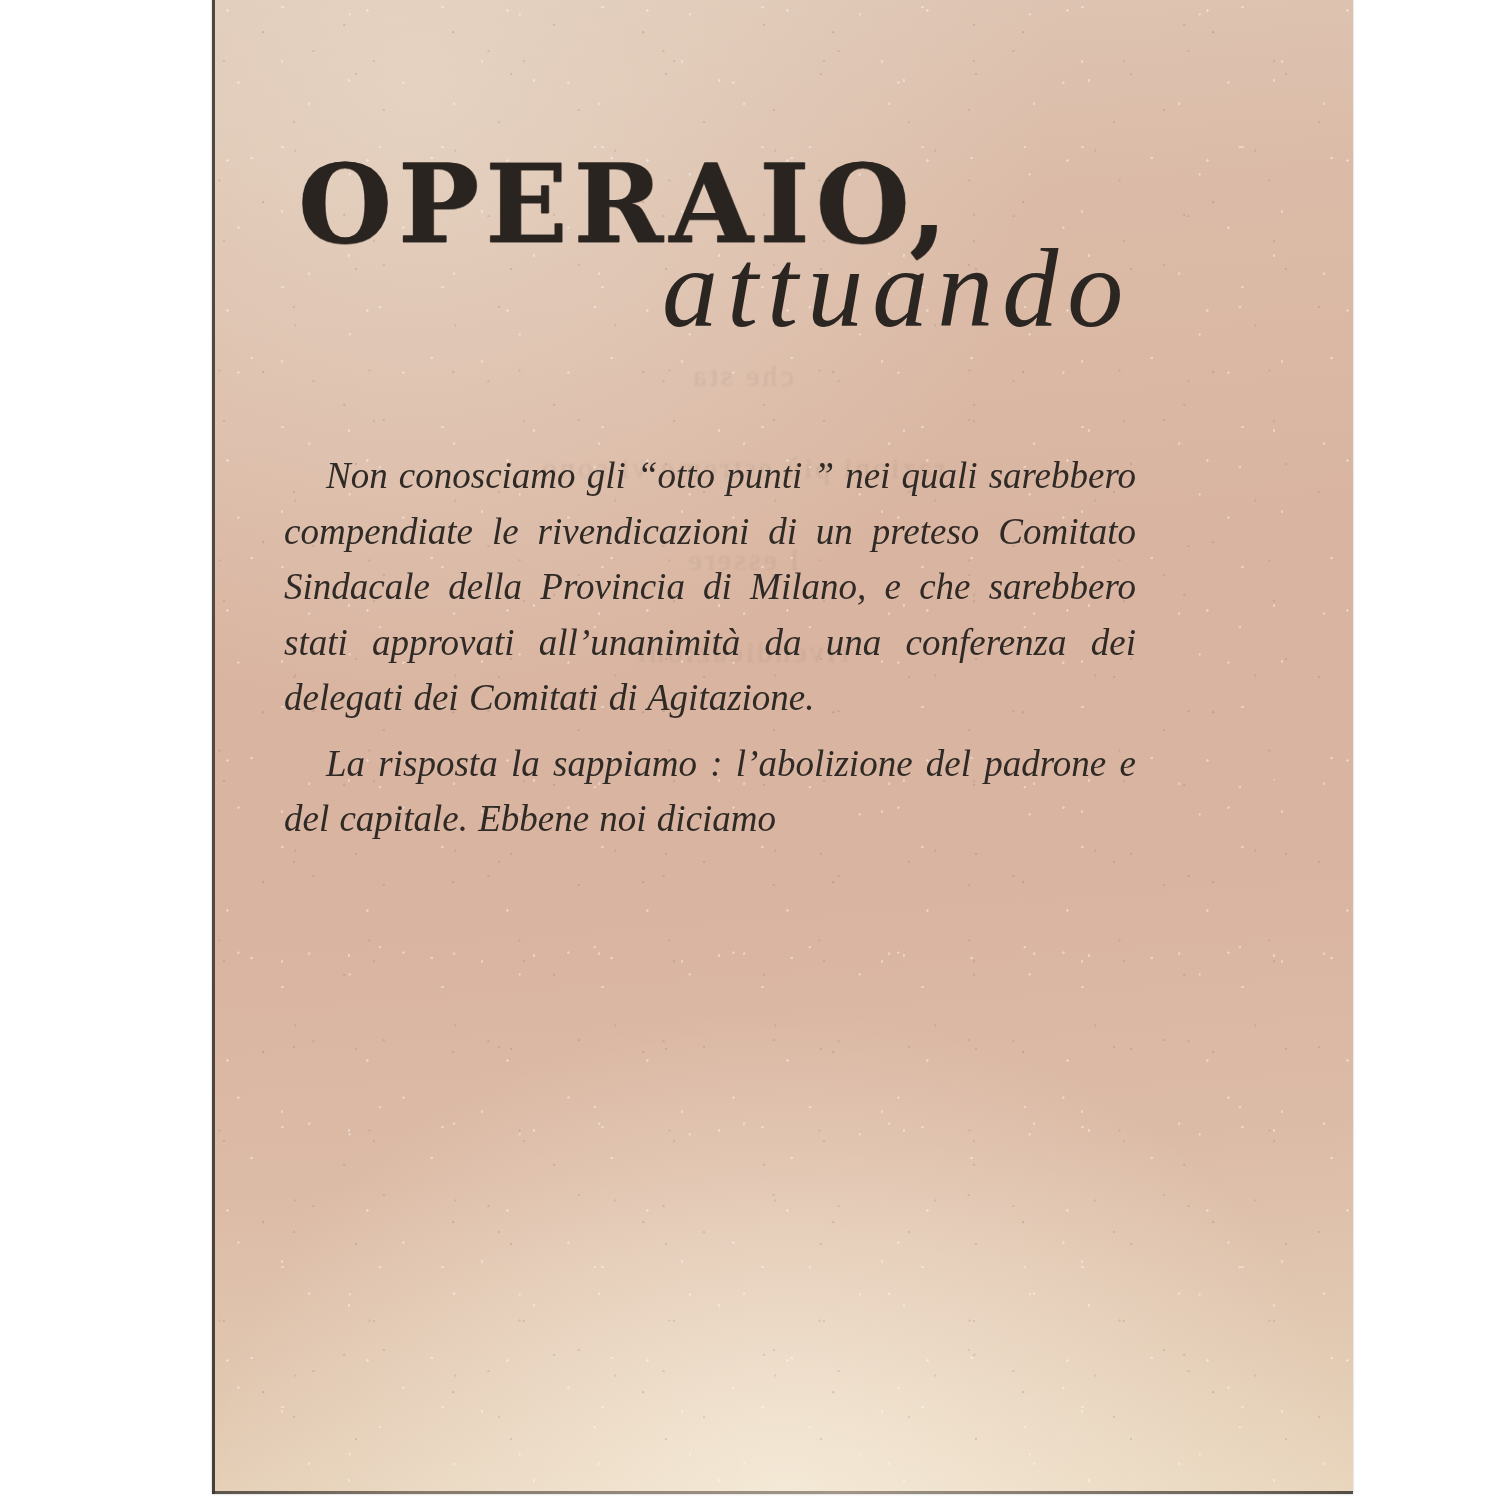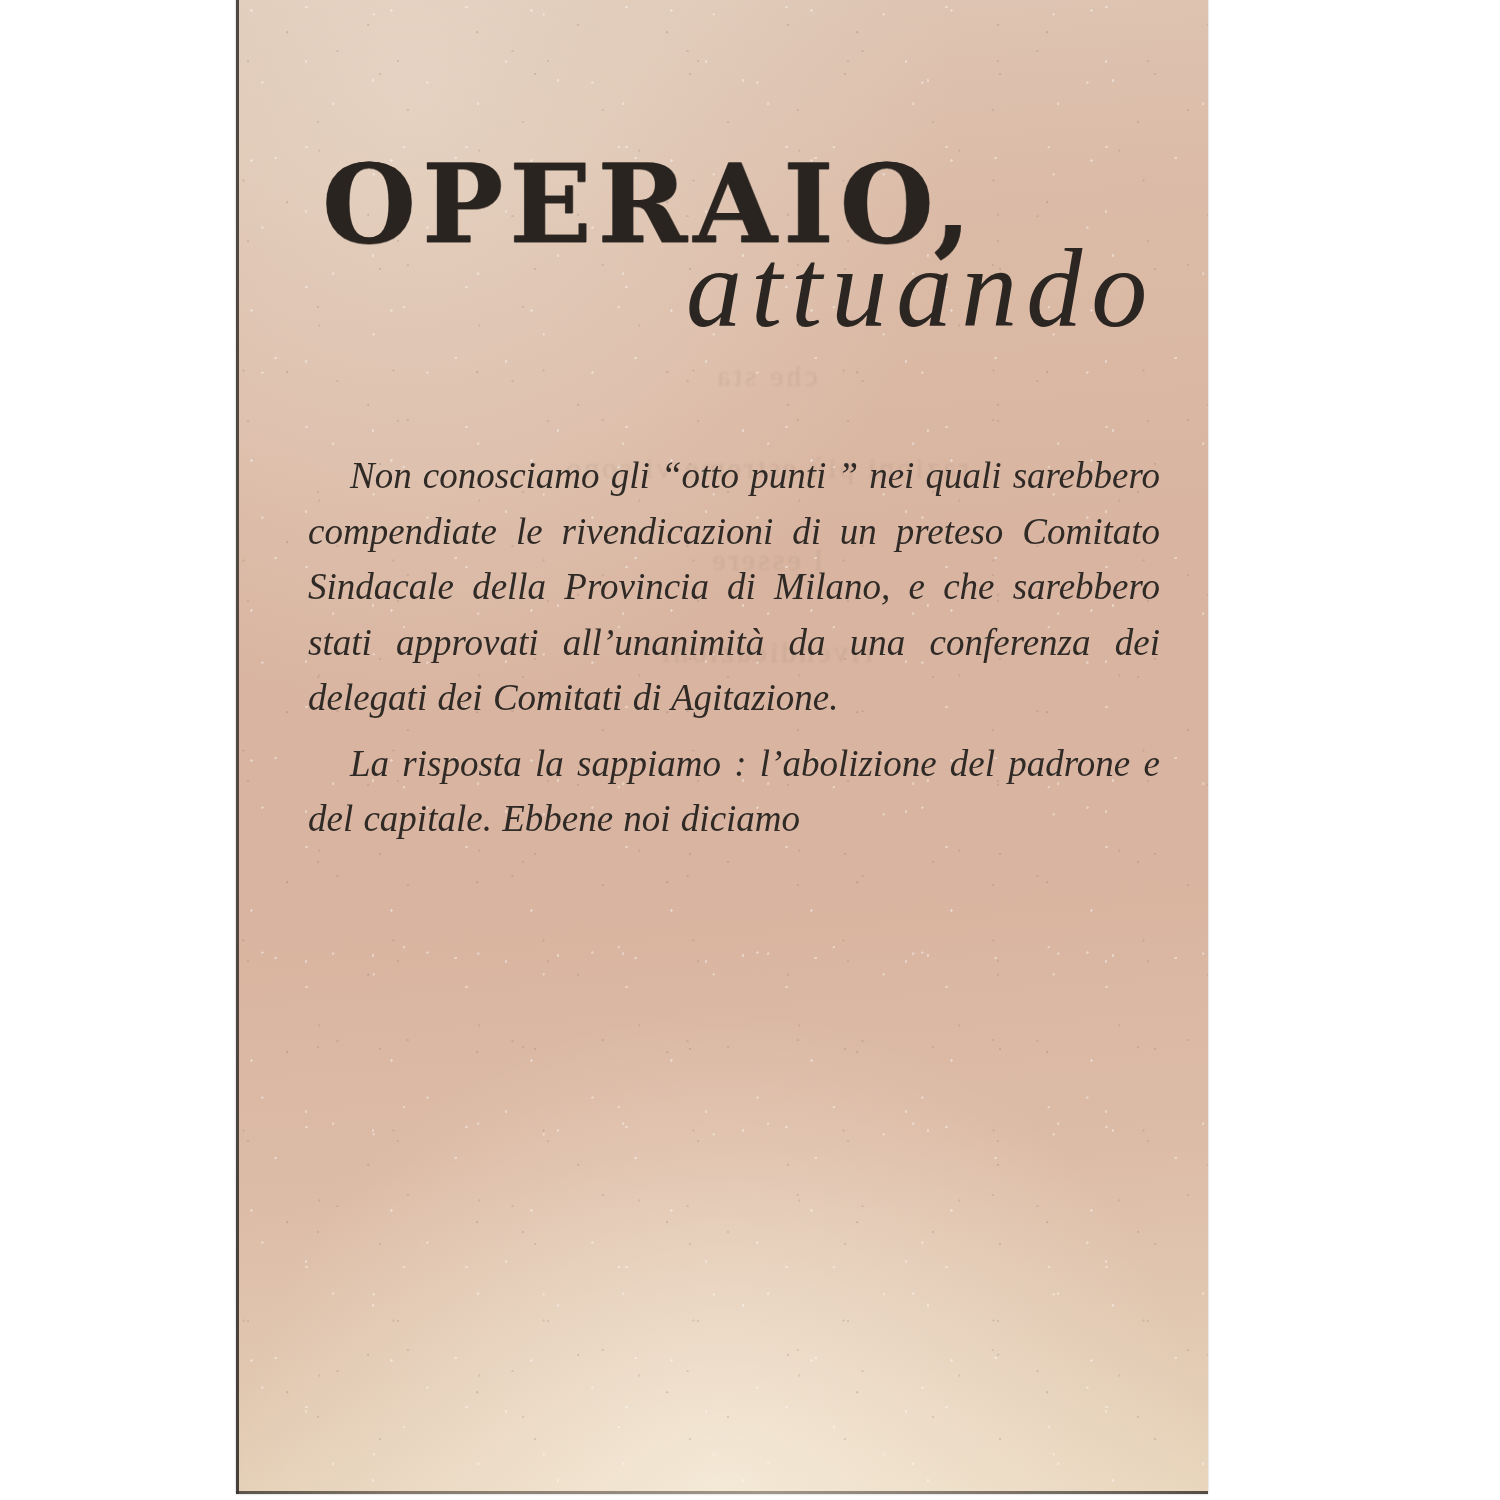--- a/index.html
+++ b/index.html
@@ -13,23 +13,23 @@
     width: 1500px;
     height: 1500px;
     background: #ffffff;
     overflow: hidden;
     font-family: "Liberation Serif", "DejaVu Serif", serif;
   }
 
   
   .sheet {
     position: absolute;
-    left: 236px;
+    left: 212px;
     top: 0px;
-    width: 972px;
+    width: 1141px;
     height: 1494px;
     background:
       
       radial-gradient(ellipse 70% 45% at 50% 100%, rgba(255,252,238,0.55) 0%, rgba(255,252,238,0) 72%),
       radial-gradient(ellipse 80% 60% at 18% 6%, rgba(232,216,200,0.75) 0%, rgba(232,216,200,0) 70%),
       linear-gradient(176deg, #dec6b4 0%, #dbbba7 16%, #d9b5a1 38%, #d9b4a0 58%, #dcbba6 76%, #e2c9b2 90%, #e9d6bd 100%);
     box-shadow: 0 0 2px rgba(0,0,0,0.25);
   }
 
   

